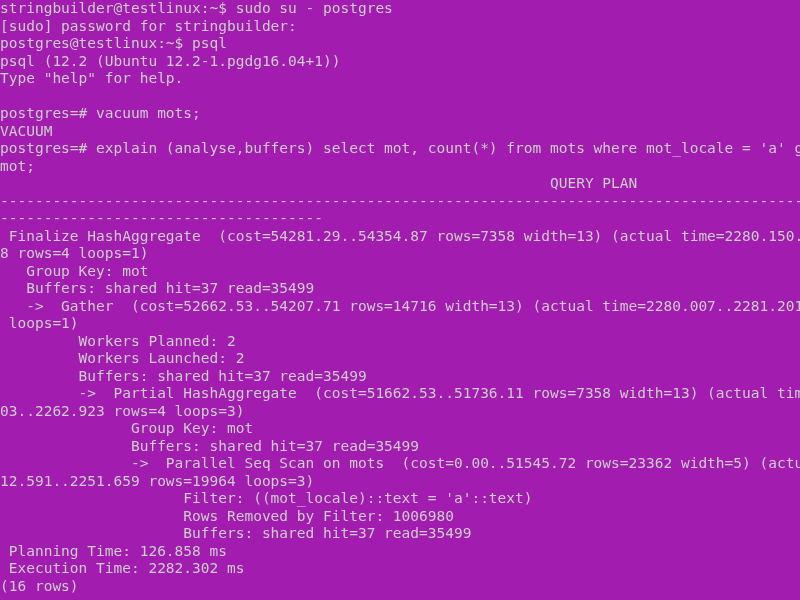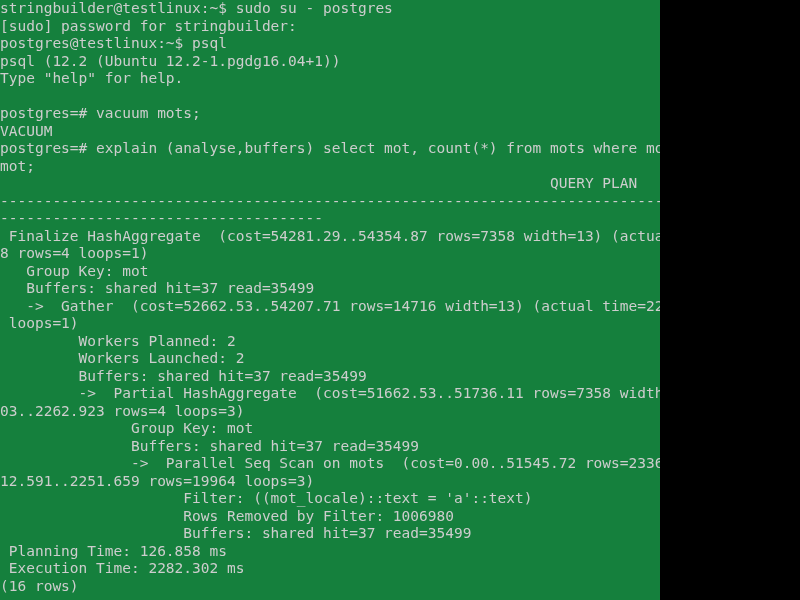--- a/index.html
+++ b/index.html
@@ -7,23 +7,23 @@
     margin: 0;
     padding: 0;
     background: #000000;
   }
   body {
     width: 800px;
     height: 600px;
     overflow: hidden;
   }
   #terminal {
-    width: 660px;
+    width: 800px;
     height: 600px;
-    background: #15803d;
+    background: #a21caf;
     color: #cdcdcd;
     font-family: "DejaVu Sans Mono", "Liberation Mono", monospace;
     font-size: 14.5px;
     line-height: 17.5px;
     letter-spacing: 0px;
     white-space: pre;
     overflow: hidden;
     box-sizing: border-box;
     padding: 0;
   }

